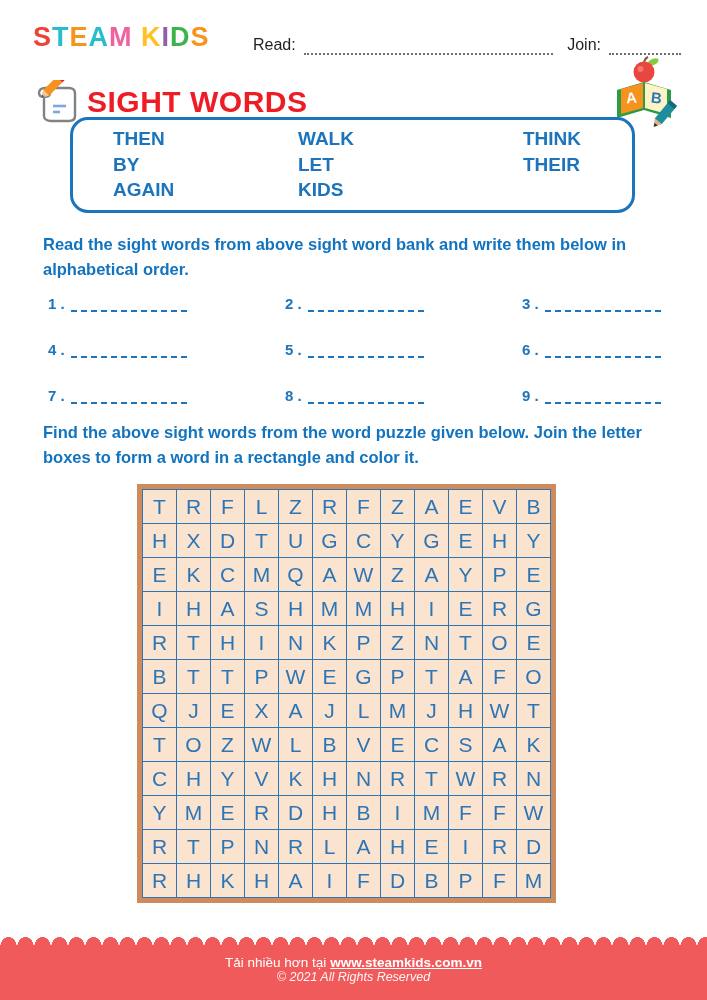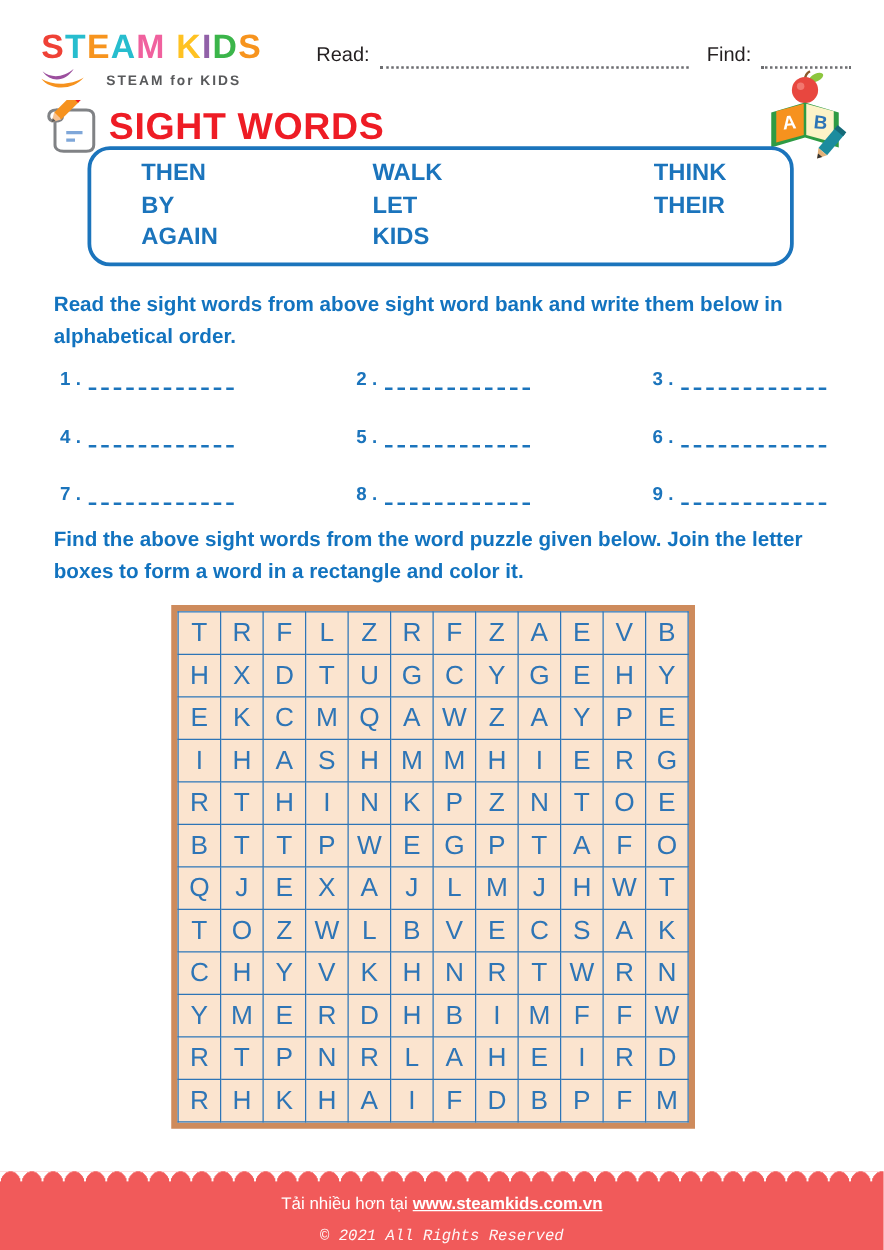--- a/index.html
+++ b/index.html
@@ -78,40 +78,33 @@
     height:11px;
     background-image:radial-gradient(ellipse 8.5px 11px at 50% 100%, #f15a5a 98%, rgba(0,0,0,0) 100%);
     background-size:17px 11px;
     background-repeat:repeat-x;
     background-position:left bottom;
   }
   .footer-red { height:52px; text-align:center; padding-top:7px; color:#ffffff; }
   .footer-line1 { font-size:13.5px; }
   .footer-line1 .prefix { font-weight:400; margin-right:4px; }
   .footer-line1 .url { font-weight:700;text-decoration:underline; }
-  .footer-line2 { font-size:12.5px; font-style:italic; margin-top:12px; opacity:0.95;font-family:Liberation Mono, monospace; }
+  .footer-line2 { font-size:12.5px; font-style:italic; margin-top:0; opacity:0.95; }
 </style>
 </head>
 <body>
 
 <div class="logo">
   <div class="logo-word"><span style="color: rgb(239, 65, 54);">S</span><span style="color: rgb(39, 189, 206);">T</span><span style="color: rgb(247, 148, 30);">E</span><span style="color: rgb(39, 189, 206);">A</span><span style="color: rgb(240, 97, 158);">M</span><span style="color: rgb(0, 0, 0);">&nbsp;</span><span style="color: rgb(255, 194, 34);">K</span><span style="color: rgb(145, 97, 168);">I</span><span style="color: rgb(59, 181, 74);">D</span><span style="color: rgb(247, 148, 30);">S</span></div>
-  <div class="logo-sub">
-    <svg width="46" height="18" viewBox="0 0 46 18">
-      <path d="M1 4 C8 10, 18 9, 26 2 C20 12, 8 14, 1 4 Z" fill="#9c4f9e"></path>
-      <path d="M0 10 C10 16, 24 15, 34 9 C26 19, 8 20, 0 10 Z" fill="#f6921e"></path>
-    </svg>
-    <span class="logo-tagline">STEAM for KIDS</span>
-  </div>
 </div>
 
 <div class="namedate">
   <span class="nd-label">Read:</span>
   <span class="nd-line name"></span>
-  <span class="nd-label">Find:</span>
+  <span class="nd-label">Join:</span>
   <span class="nd-line date"></span>
 </div>
 
 <svg class="book-icon" width="66" height="72" viewBox="0 0 66 72">
 
   <path d="M31 8 C31 4, 33 2, 35 1" stroke="#8a5a2b" stroke-width="2" fill="none"></path>
   <ellipse cx="40" cy="6" rx="6" ry="3" fill="#8dc63f" transform="rotate(-25 40 6)"></ellipse>
   <circle cx="31" cy="16" r="10.5" fill="#e8473f"></circle>
   <circle cx="27.5" cy="13" r="3" fill="#f2776f"></circle>
 

